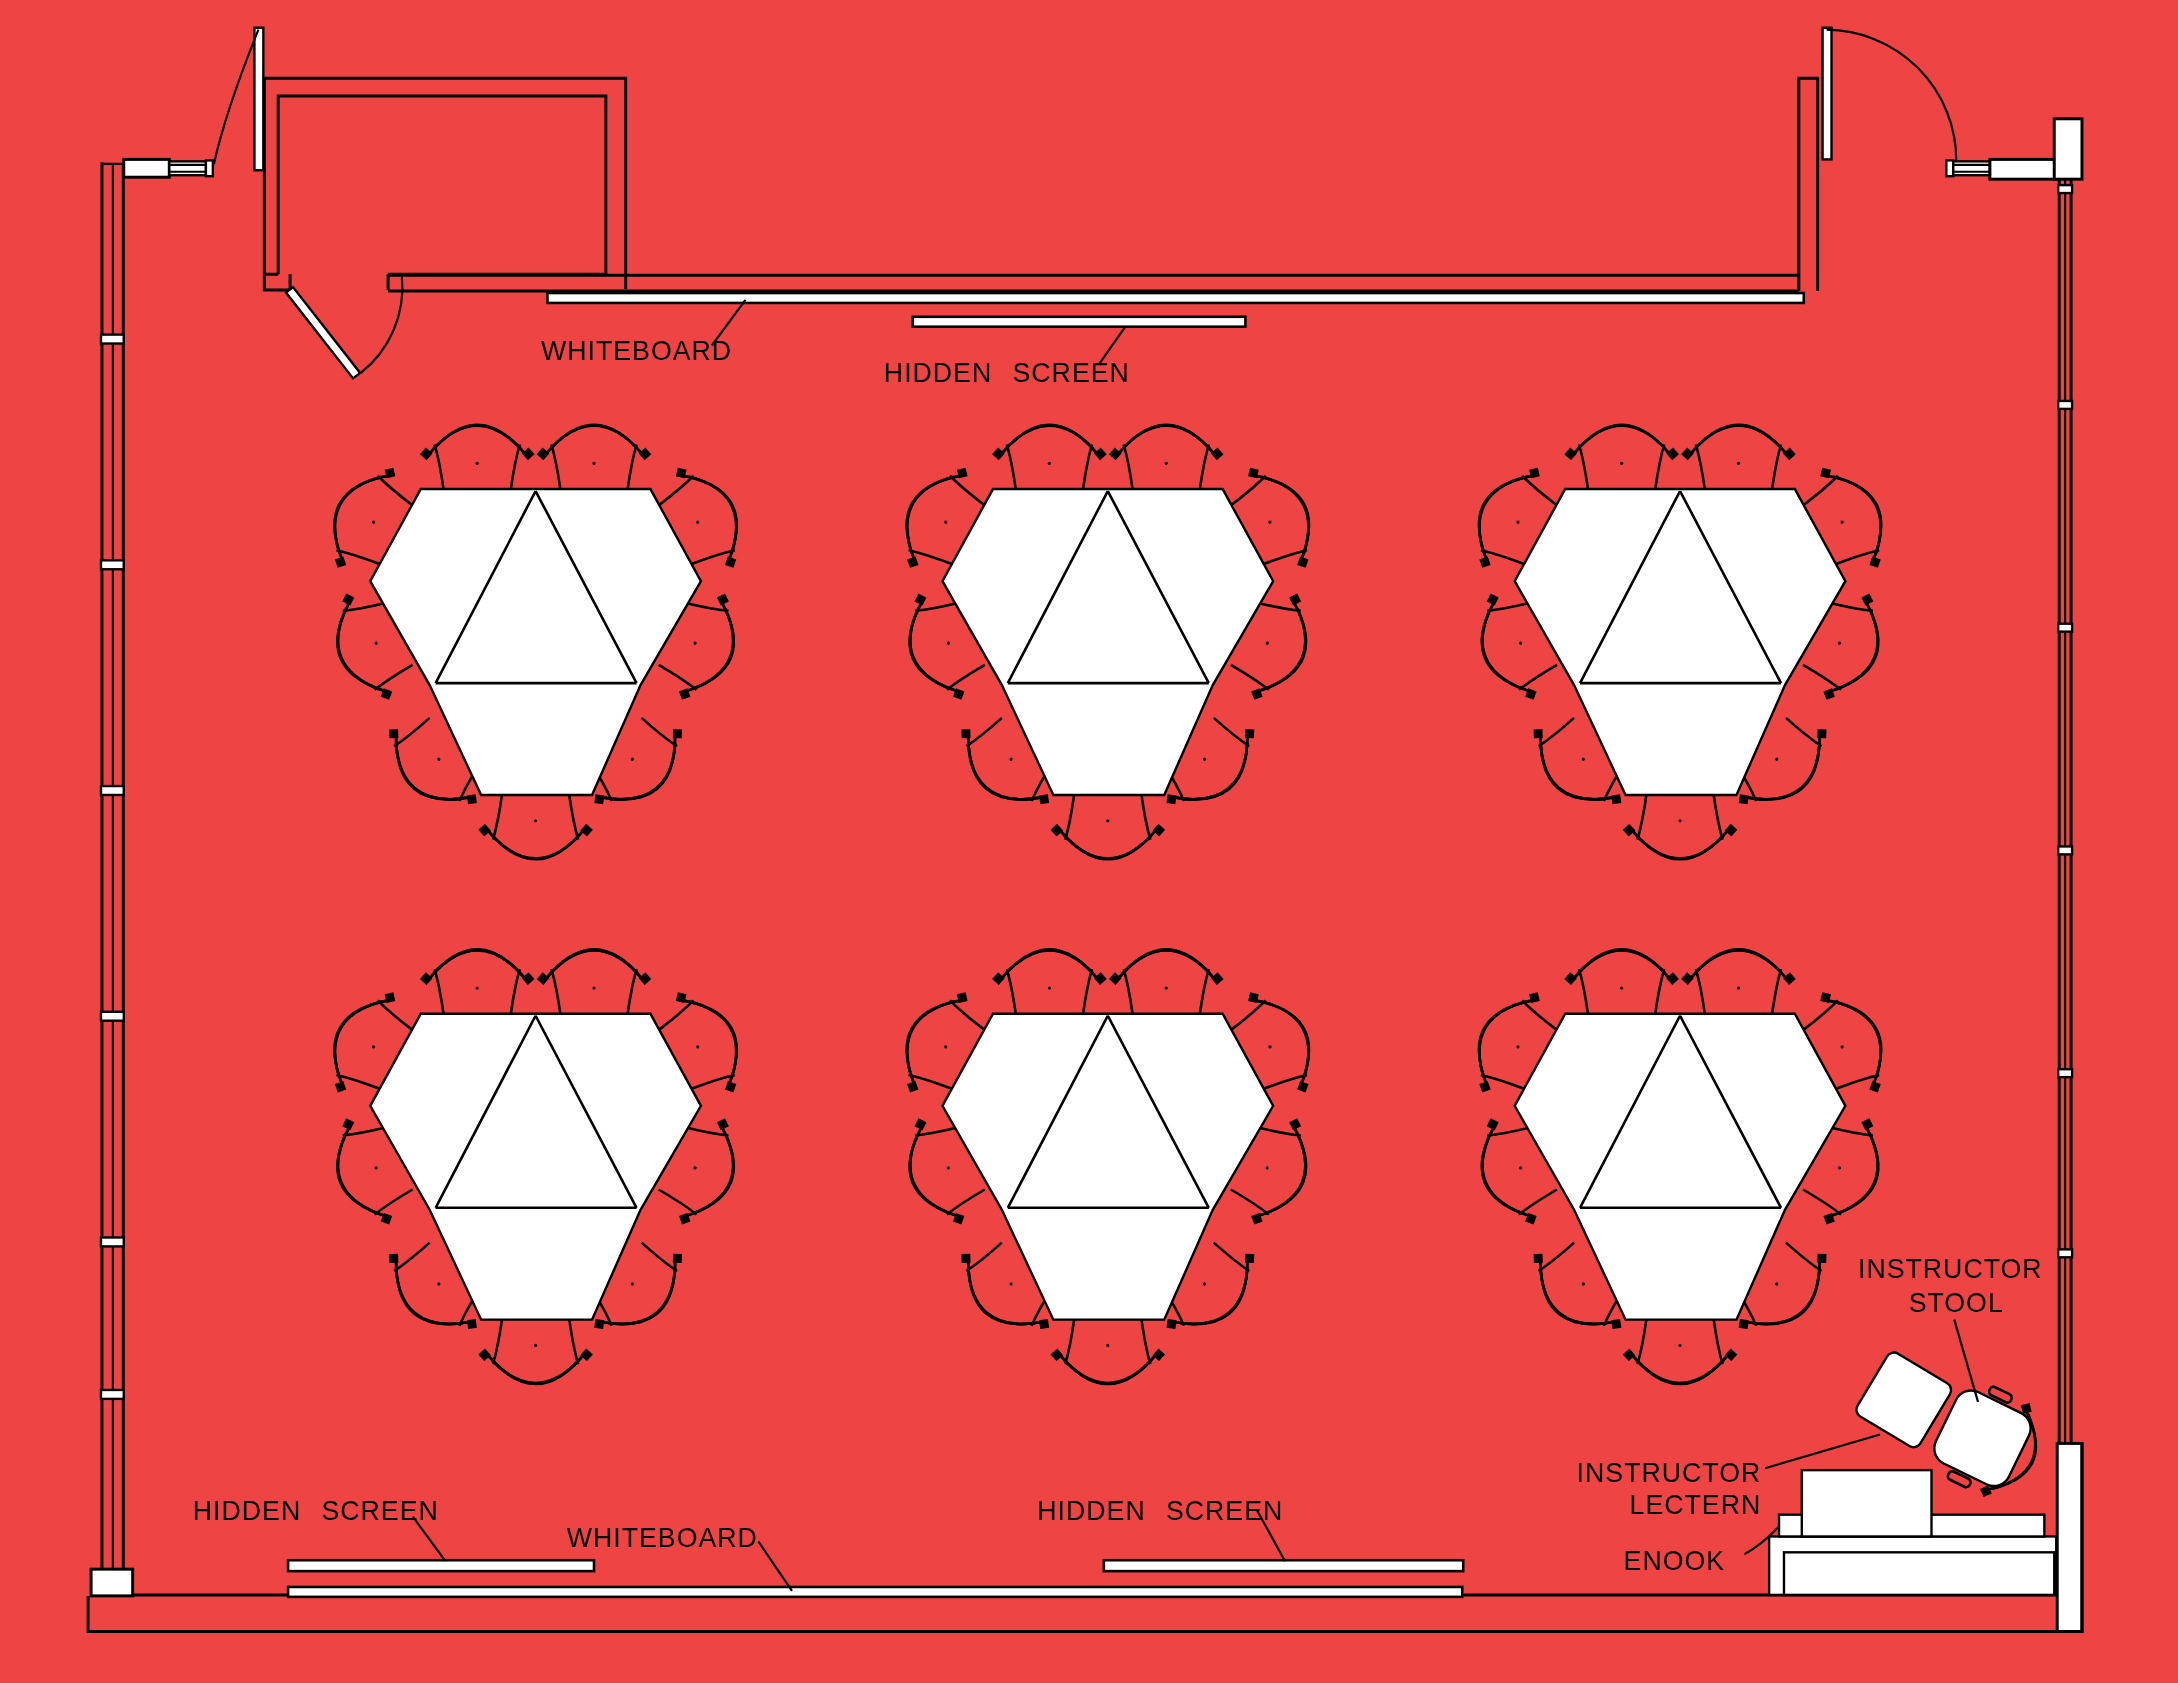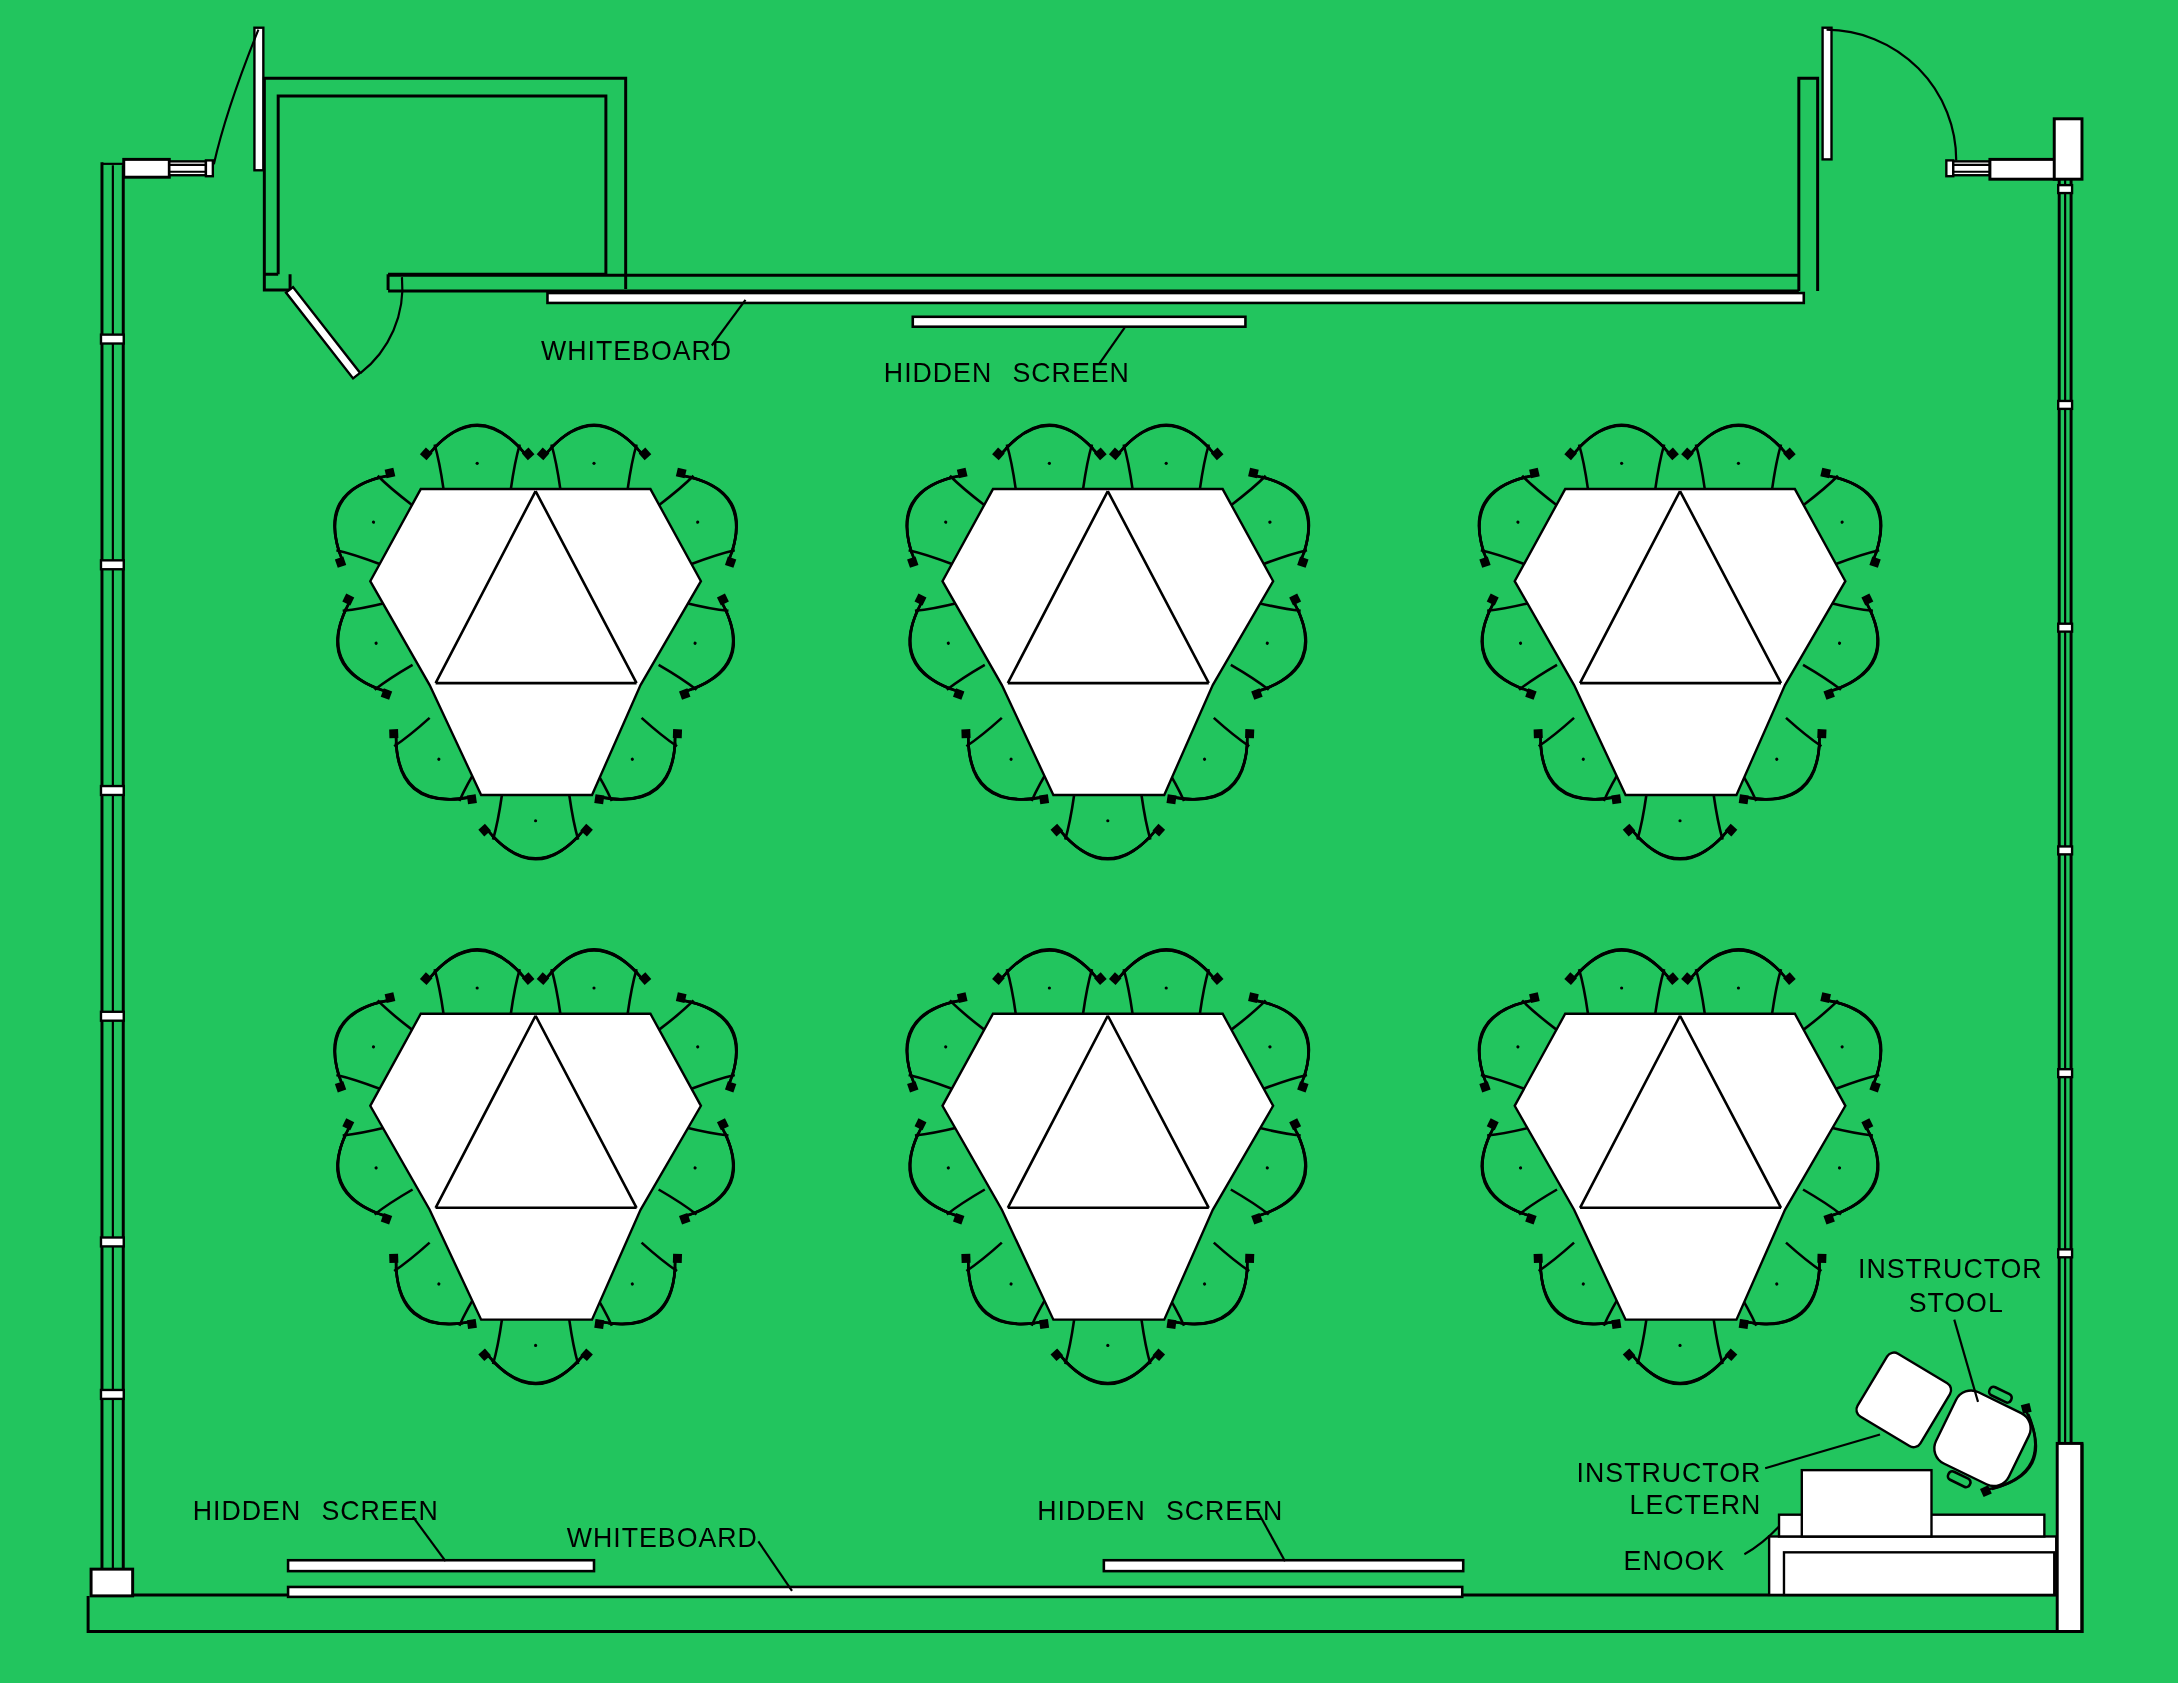--- a/index.html
+++ b/index.html
@@ -1,16 +1,16 @@
 <!DOCTYPE html>
 <html><head>
 <meta charset="utf-8">
 <style>
   html,body{margin:0;padding:0;background:#ffffff;}
-  .plan{width:2178px;height:1683px;position:relative;background:#22c55e;overflow:hidden;}
+  .plan{width:2178px;height:1683px;position:relative;background:#ef4444;overflow:hidden;}
   svg{display:block;}
   svg *{vector-effect:none;}
   .w{fill:none;stroke:#000;stroke-width:3;}          
   .w2{fill:none;stroke:#000;stroke-width:2.2;}       
   .f{fill:#ffffff;stroke:#000;stroke-width:3;}       
   .f2{fill:#ffffff;stroke:#000;stroke-width:2.4;}
   .bar{fill:#ffffff;stroke:#000;stroke-width:2.6;}   
   .c{fill:none;stroke:#000;stroke-width:2.6;}        
   .solid{fill:#000;stroke:none;}
   .leader{fill:none;stroke:#000;stroke-width:2.2;}

